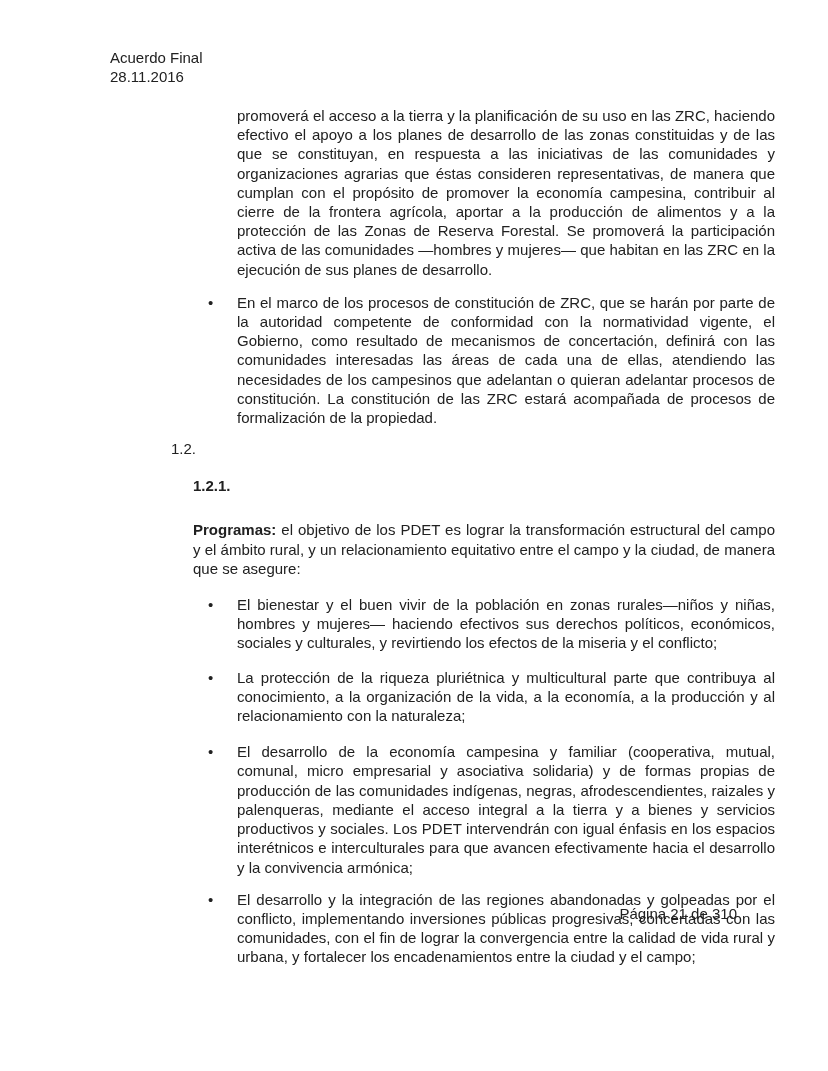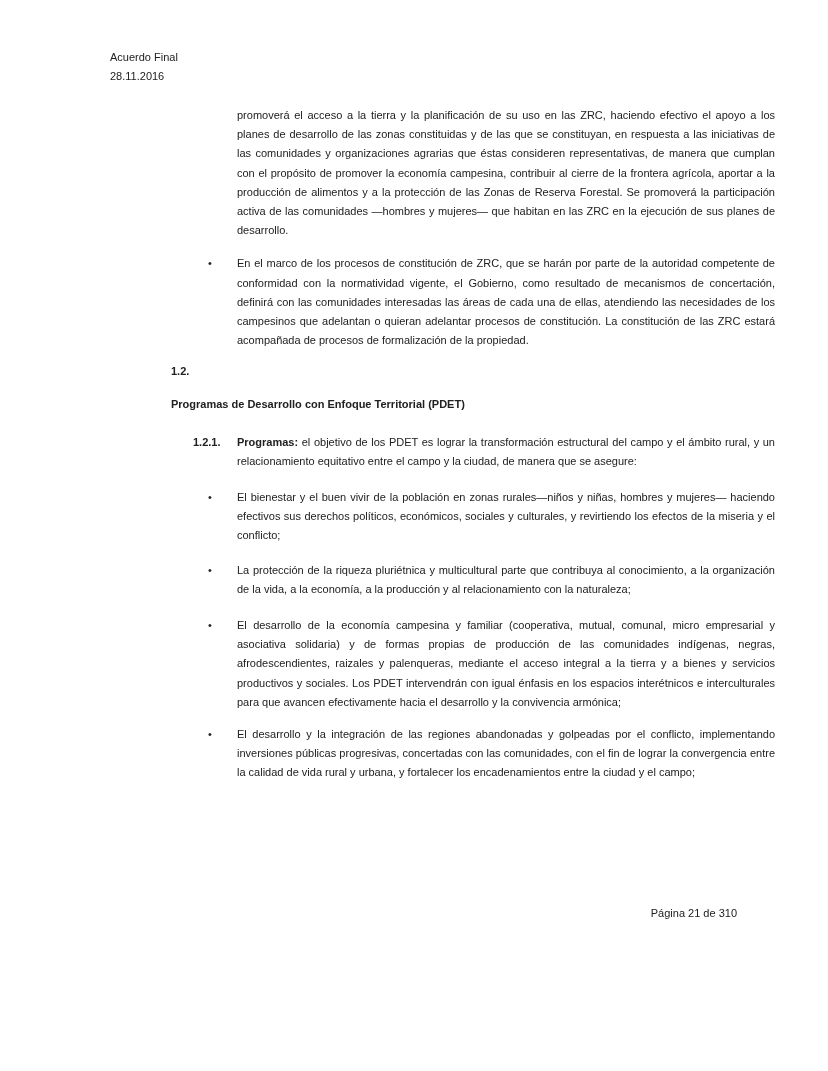--- a/index.html
+++ b/index.html
@@ -6,21 +6,21 @@
     margin: 0;
     padding: 0;
     background: #ffffff;
   }
   .page {
     position: relative;
     width: 828px;
     height: 1071px;
     background: #ffffff;
     font-family: "Liberation Sans", "DejaVu Sans", sans-serif;
-    font-size: 11px;
+    font-size: 15px;
     line-height: 19.2px;
     color: #212121;
     overflow: hidden;
   }
   .doc-header {
     position: absolute;
     top: 48px;
     left: 110px;
   }
   .content {
@@ -49,29 +49,29 @@
   .bullet-row .bullet-text {
     flex: 1;
     text-align: justify;
   }
   .bullet-zrc { margin-top: 14px; }
   .section-heading {
     display: flex;
     margin-top: 12px;
     margin-left: 133px;
     width: 604px;
-    font-weight: bold;
-    flex-direction: column;
+    font-weight: normal;
   }
   .section-heading .sec-num { flex: 0 0 33px; }
   .subsection {
     display: flex;
     margin-top: 18px;
     margin-left: 155px;
     width: 582px;
+    flex-direction: column;
   }
   .subsection .sub-num {
     flex: 0 0 44px;
     font-weight: bold;
   }
   .subsection .sub-body {
     flex: 1;
     text-align: justify;
   }
   .subsection .sub-label { font-weight: bold; }
@@ -100,21 +100,20 @@
 
     <p class="para-continuation">promoverá el acceso a la tierra y la planificación de su uso en las ZRC, haciendo efectivo el apoyo a los planes de desarrollo de las zonas constituidas y de las que se constituyan, en respuesta a las iniciativas de las comunidades y organizaciones agrarias que éstas consideren representativas, de manera que cumplan con el propósito de promover la economía campesina, contribuir al cierre de la frontera agrícola, aportar a la producción de alimentos y a la protección de las Zonas de Reserva Forestal. Se promoverá la participación activa de las comunidades —hombres y mujeres— que habitan en las ZRC en la ejecución de sus planes de desarrollo.</p>
 
     <div class="bullet-row bullet-zrc">
       <span class="marker">•</span>
       <p class="bullet-text">En el marco de los procesos de constitución de ZRC, que se harán por parte de la autoridad competente de conformidad con la normatividad vigente, el Gobierno, como resultado de mecanismos de concertación, definirá con las comunidades interesadas las áreas de cada una de ellas, atendiendo las necesidades de los campesinos que adelantan o quieran adelantar procesos de constitución. La constitución de las ZRC estará acompañada de procesos de formalización de la propiedad.</p>
     </div>
 
     <div class="section-heading">
       <span class="sec-num">1.2.</span>
-      <span class="sec-title">Programas de Desarrollo con Enfoque Territorial (PDET)</span>
     </div>
 
     <div class="subsection">
       <span class="sub-num">1.2.1.</span>
       <p class="sub-body"><span class="sub-label">Programas:</span> <span>el objetivo de los PDET es lograr la transformación estructural del campo y el ámbito rural, y un relacionamiento equitativo entre el campo y la ciudad, de manera que se asegure:</span></p>
     </div>
 
     <div class="bullet-row obj-bullet-1">
       <span class="marker">•</span>
       <p class="bullet-text">El bienestar y el buen vivir de la población en zonas rurales—niños y niñas, hombres y mujeres— haciendo efectivos sus derechos políticos, económicos, sociales y culturales, y revirtiendo los efectos de la miseria y el conflicto;</p>

